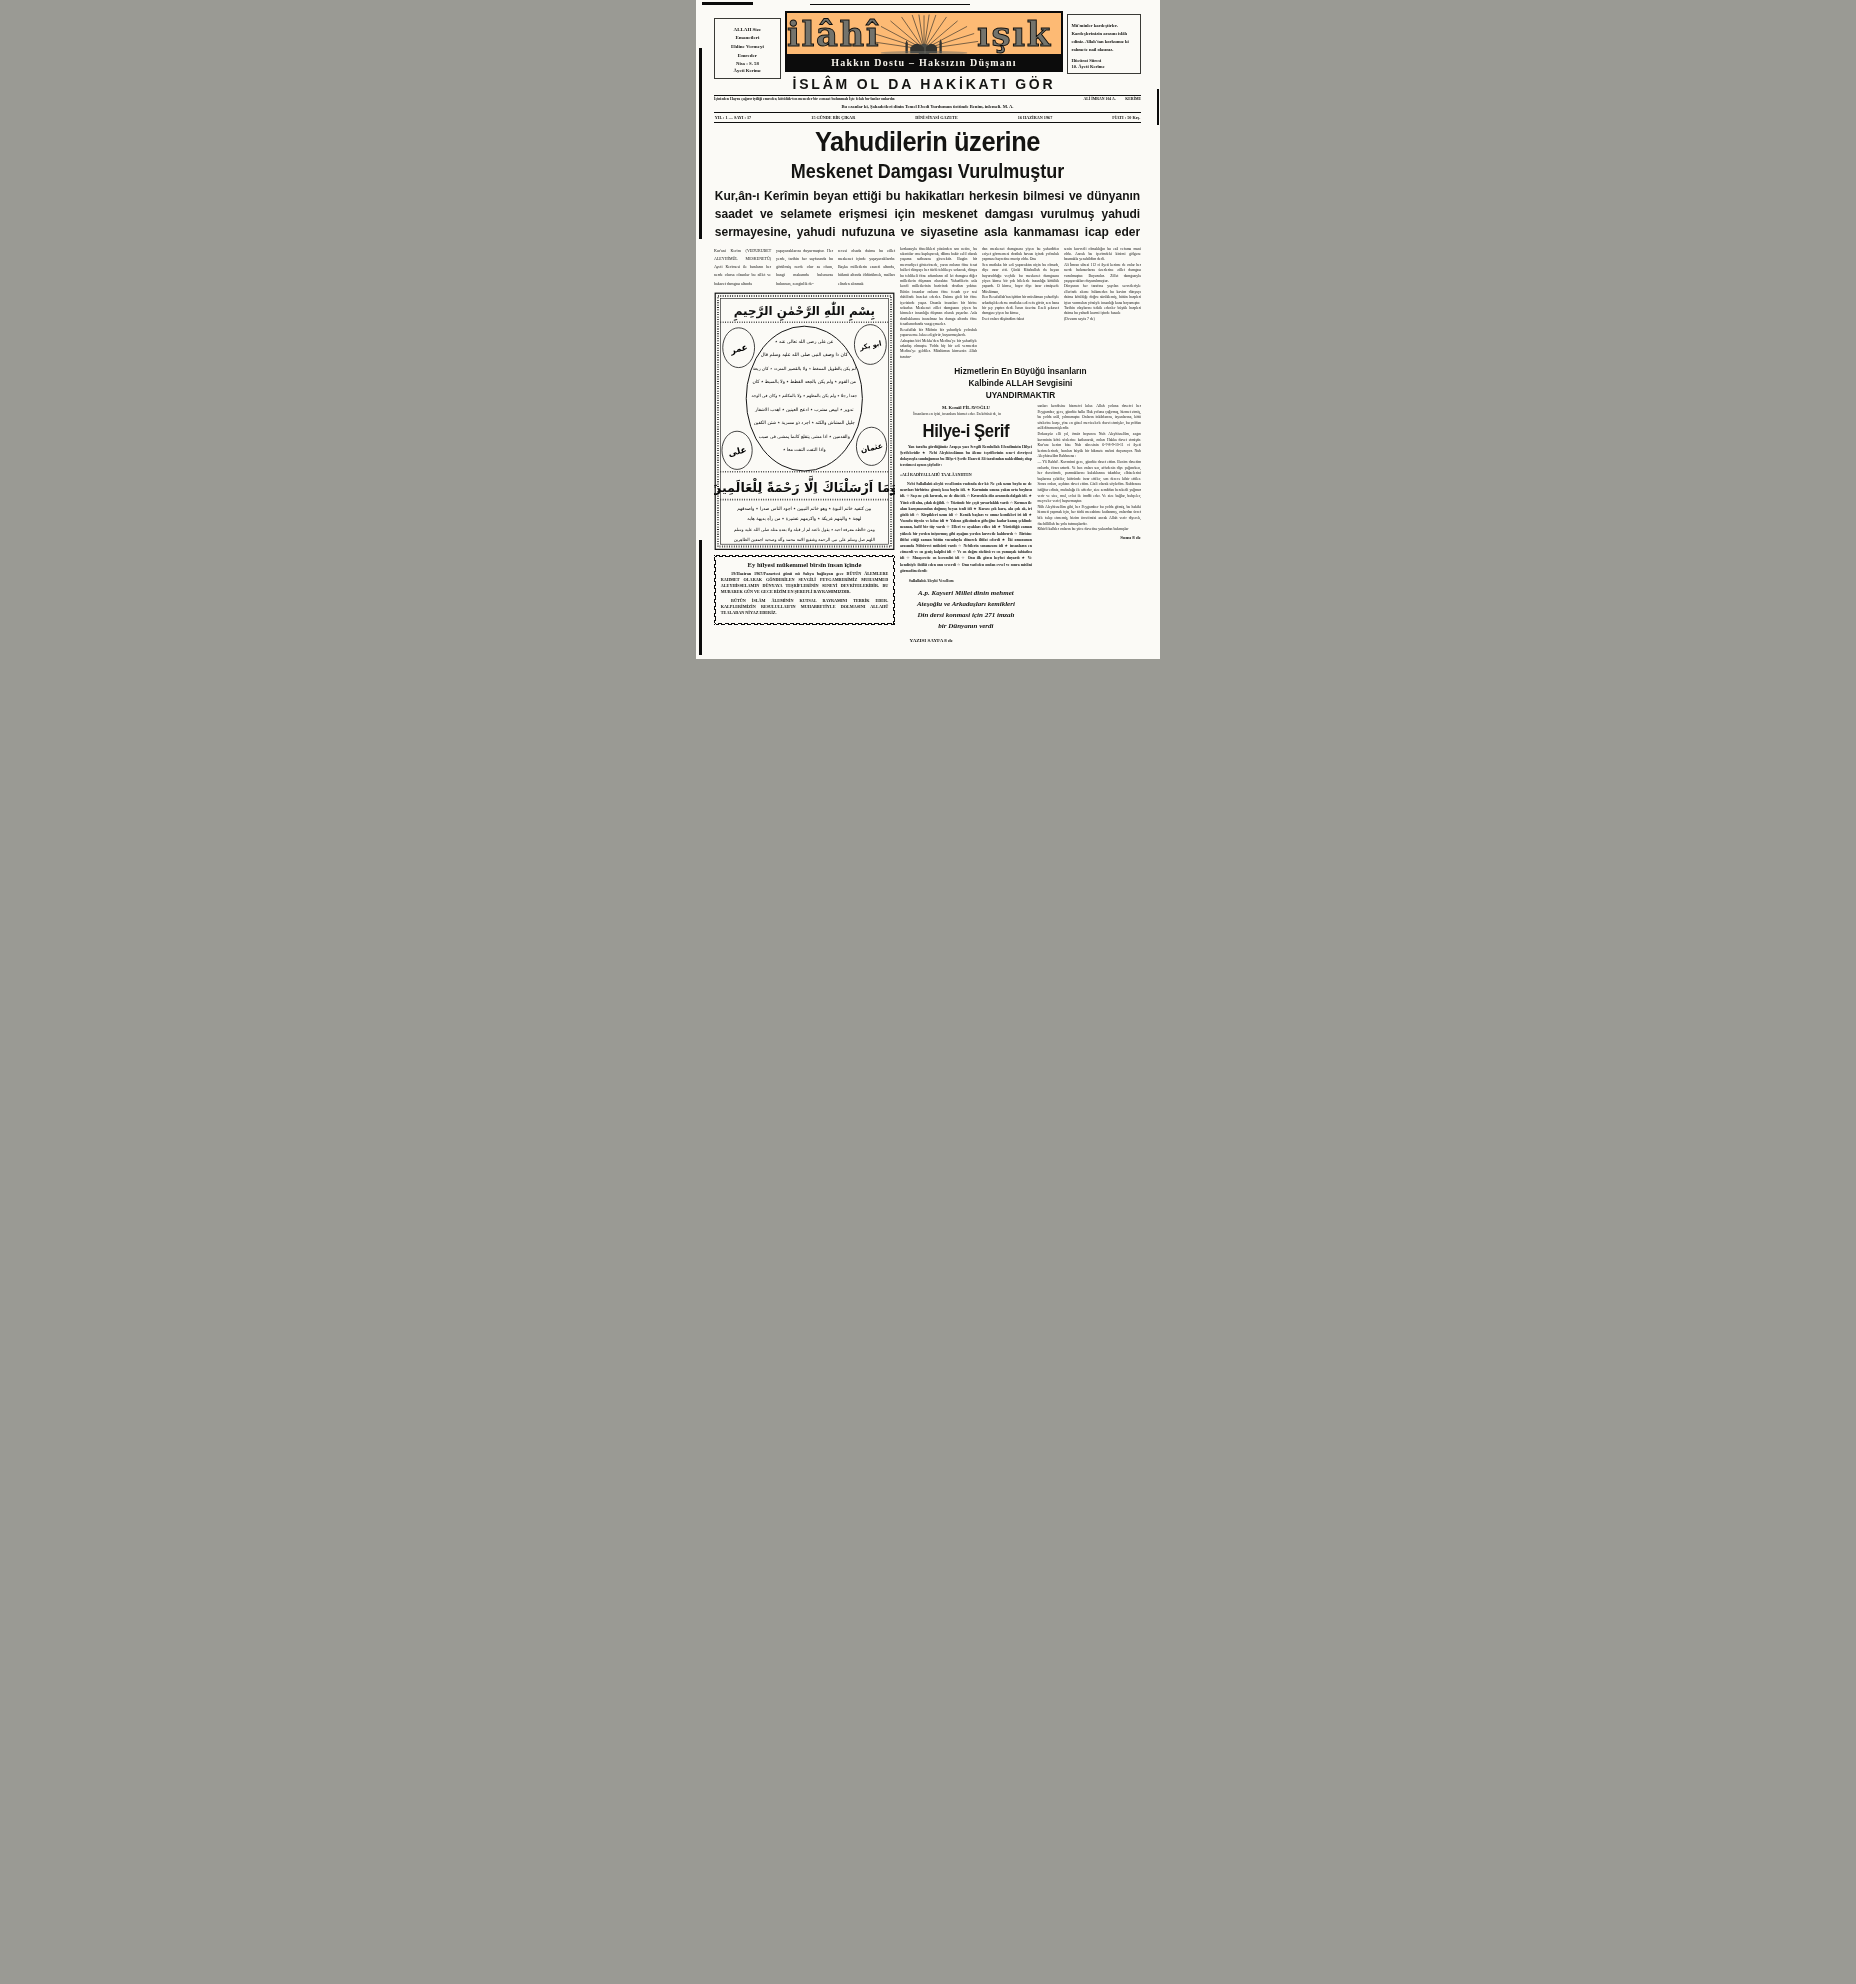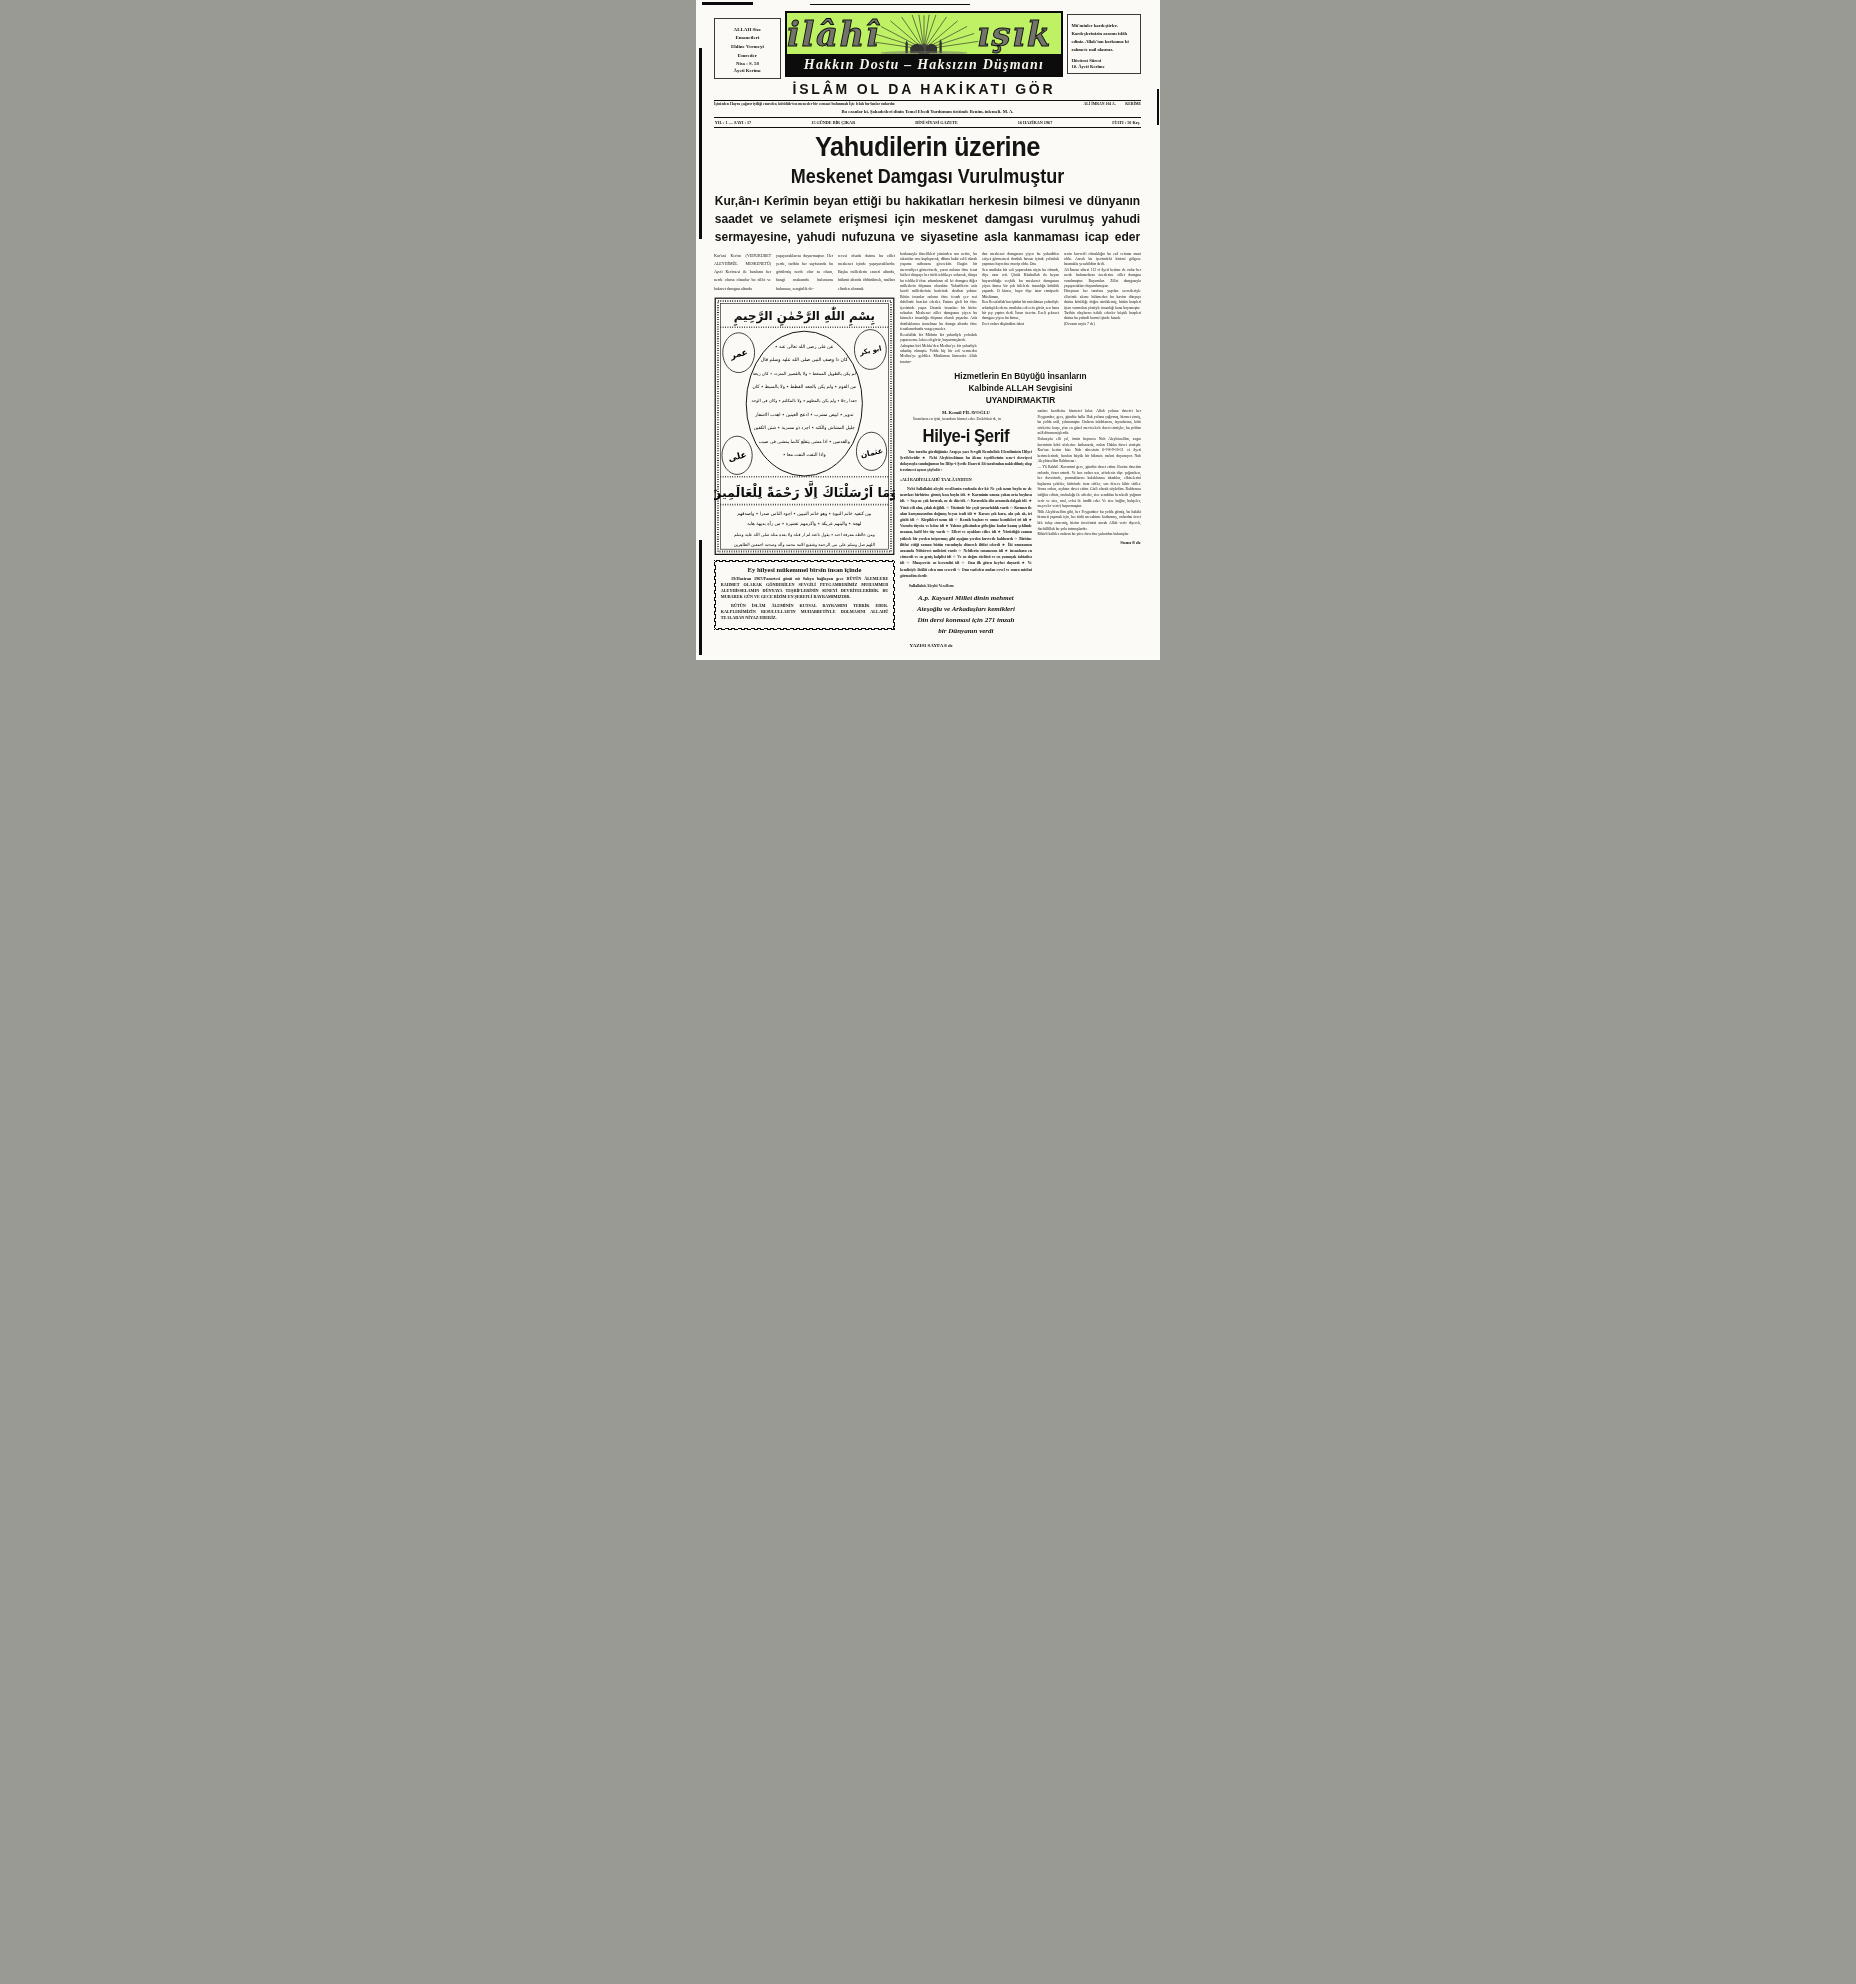--- a/index.html
+++ b/index.html
@@ -24,25 +24,25 @@
     font-weight:bold; background:#fbfaf6;
   }
   .side-box.left { width:60px; margin-top:7.1px; font-size:5px; }
   .side-box.left .ln { margin:3.6px 0; }
   .side-box.left .ref { margin:1.6px 0; font-size:4.8px; }
   .side-box.right { width:67px; margin-top:3.2px; font-size:4.6px; }
   .side-box.right .txt { text-align:left; line-height:1.75; margin:2.4px 0.8px 4px; }
   .side-box.right .ref { text-align:left; margin:0.8px 0.8px; font-size:4.6px; }
 
   .mast-wrap { flex:1; }
-  .masthead { border:2.4px solid #0a0a0a; background:#bef264;font-style:italic; }
+  .masthead { border:2.4px solid #0a0a0a; background:#fdba74; }
   .logo-svg { display:block; width:100%; height:auto; }
   .slogan-band {
     background:#0c0c0c; color:#f5f2ea; text-align:center;
-    font-size:14px; font-weight:bold; letter-spacing:1.2px; padding:2.4px 0 2.8px;
+    font-size:10px; font-weight:bold; letter-spacing:1.2px; padding:2.4px 0 2.8px;
   }
   .banner {
     text-align:center; font-family:"Liberation Sans","DejaVu Sans",sans-serif;
     font-weight:900; font-size:14px; letter-spacing:2.8px; margin:4px 0 2.4px;
   }
   .verse-row {
     display:flex; align-items:baseline; gap:9.5px;
     border-top:1.2px solid #111; padding-top:1.6px;
     font-size:3.8px; font-weight:bold;
   }

